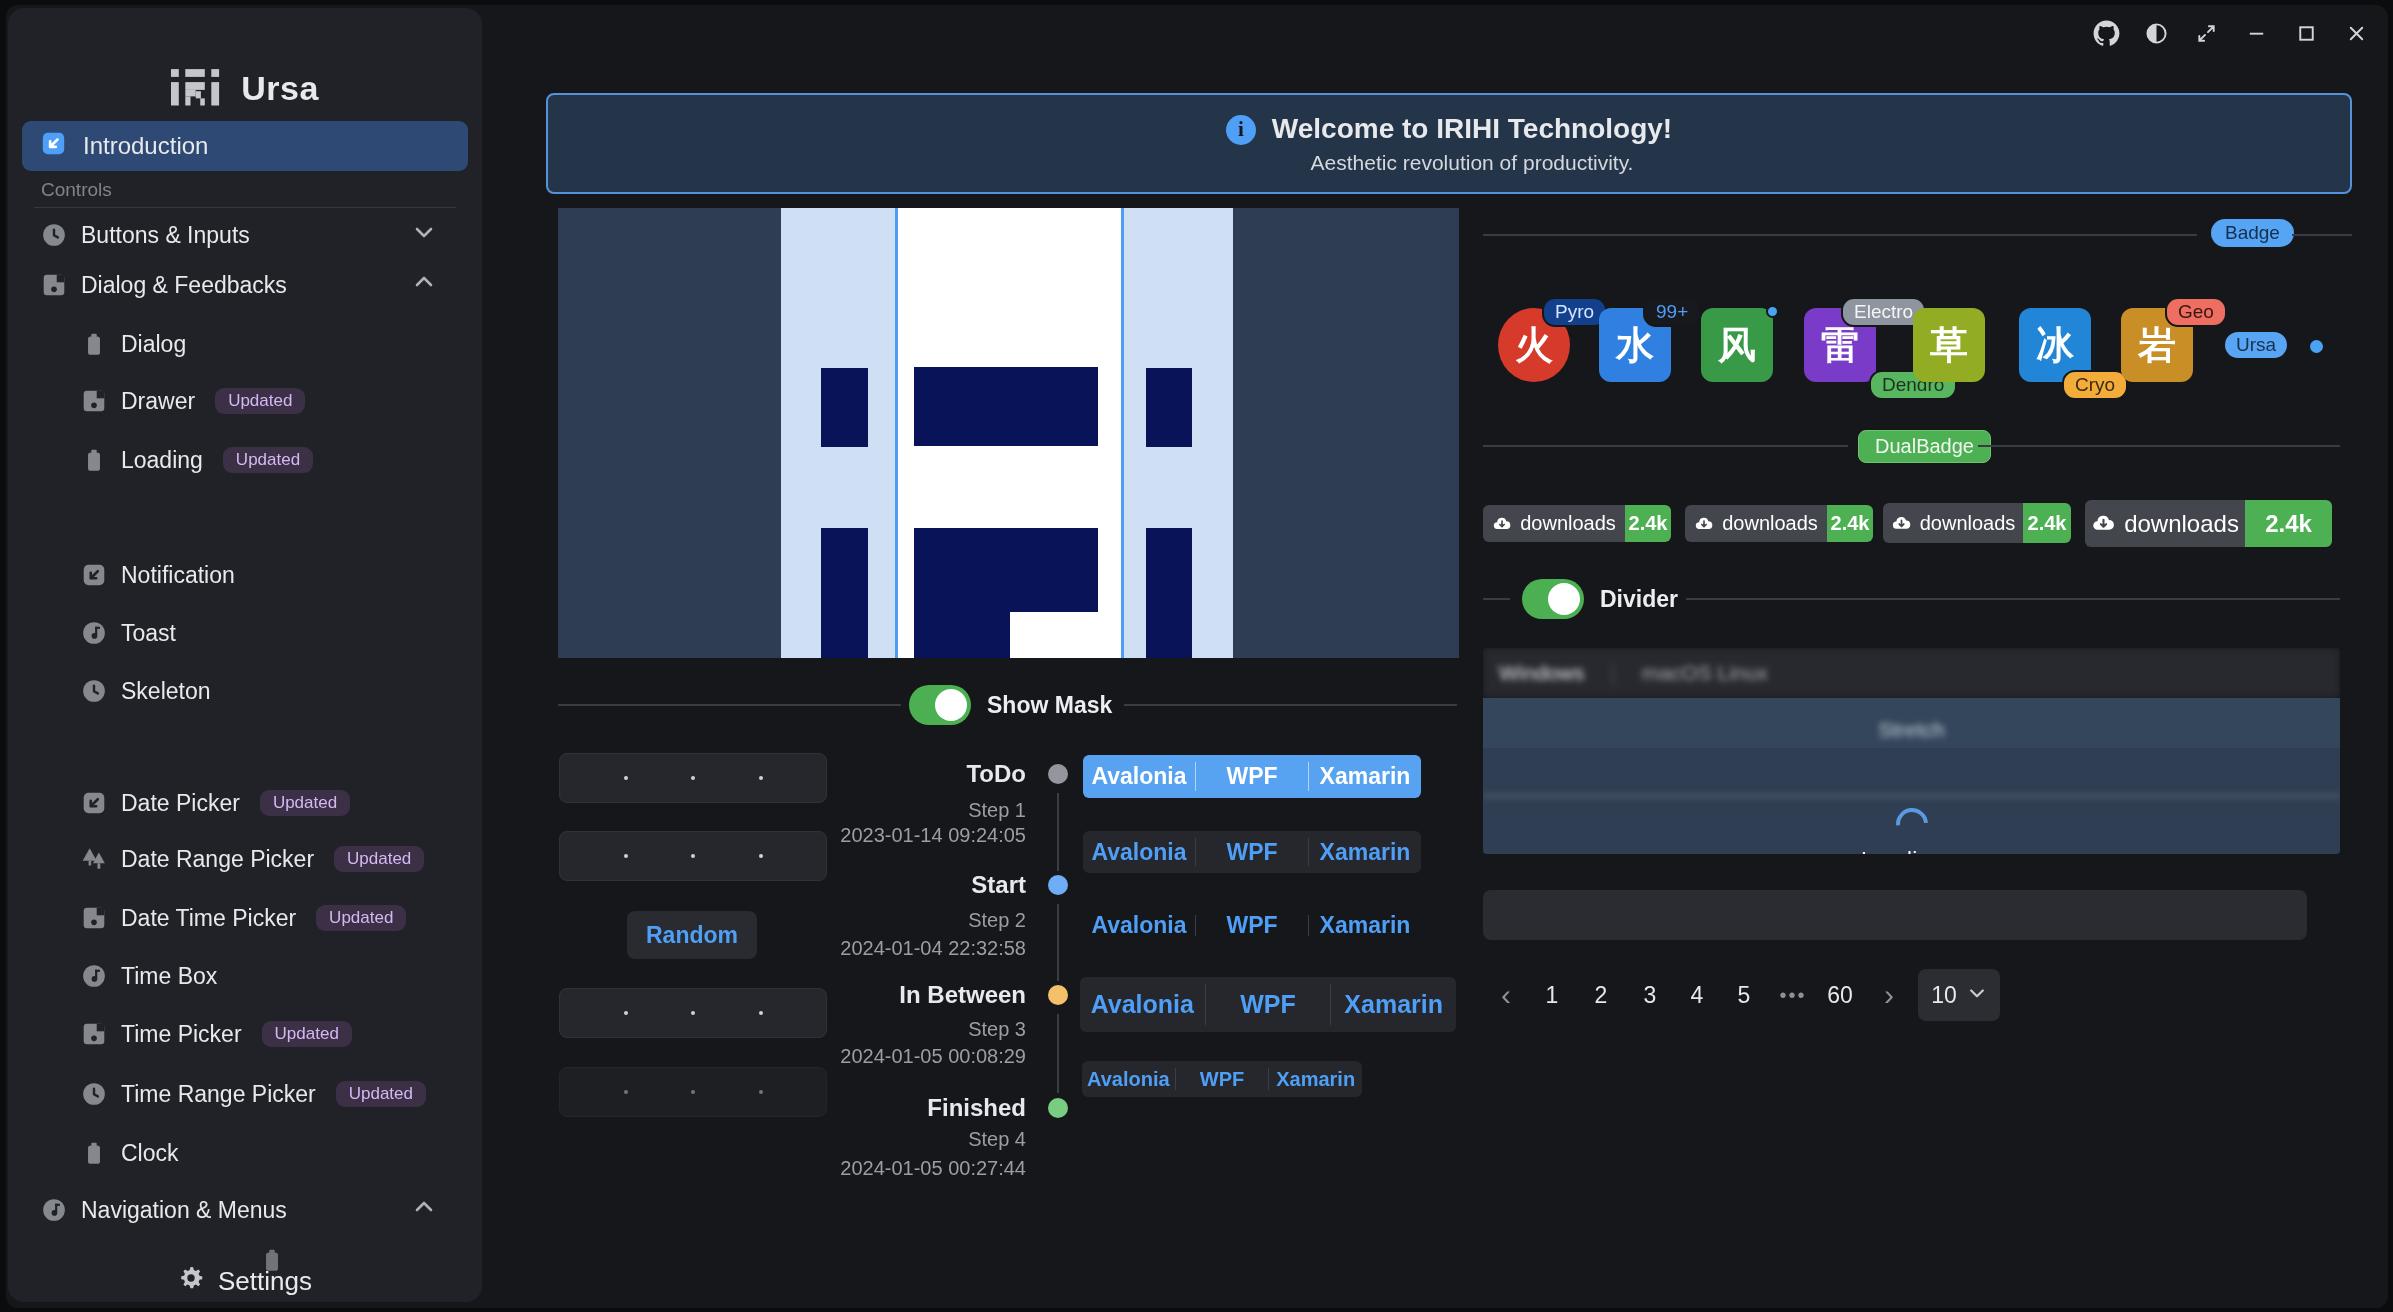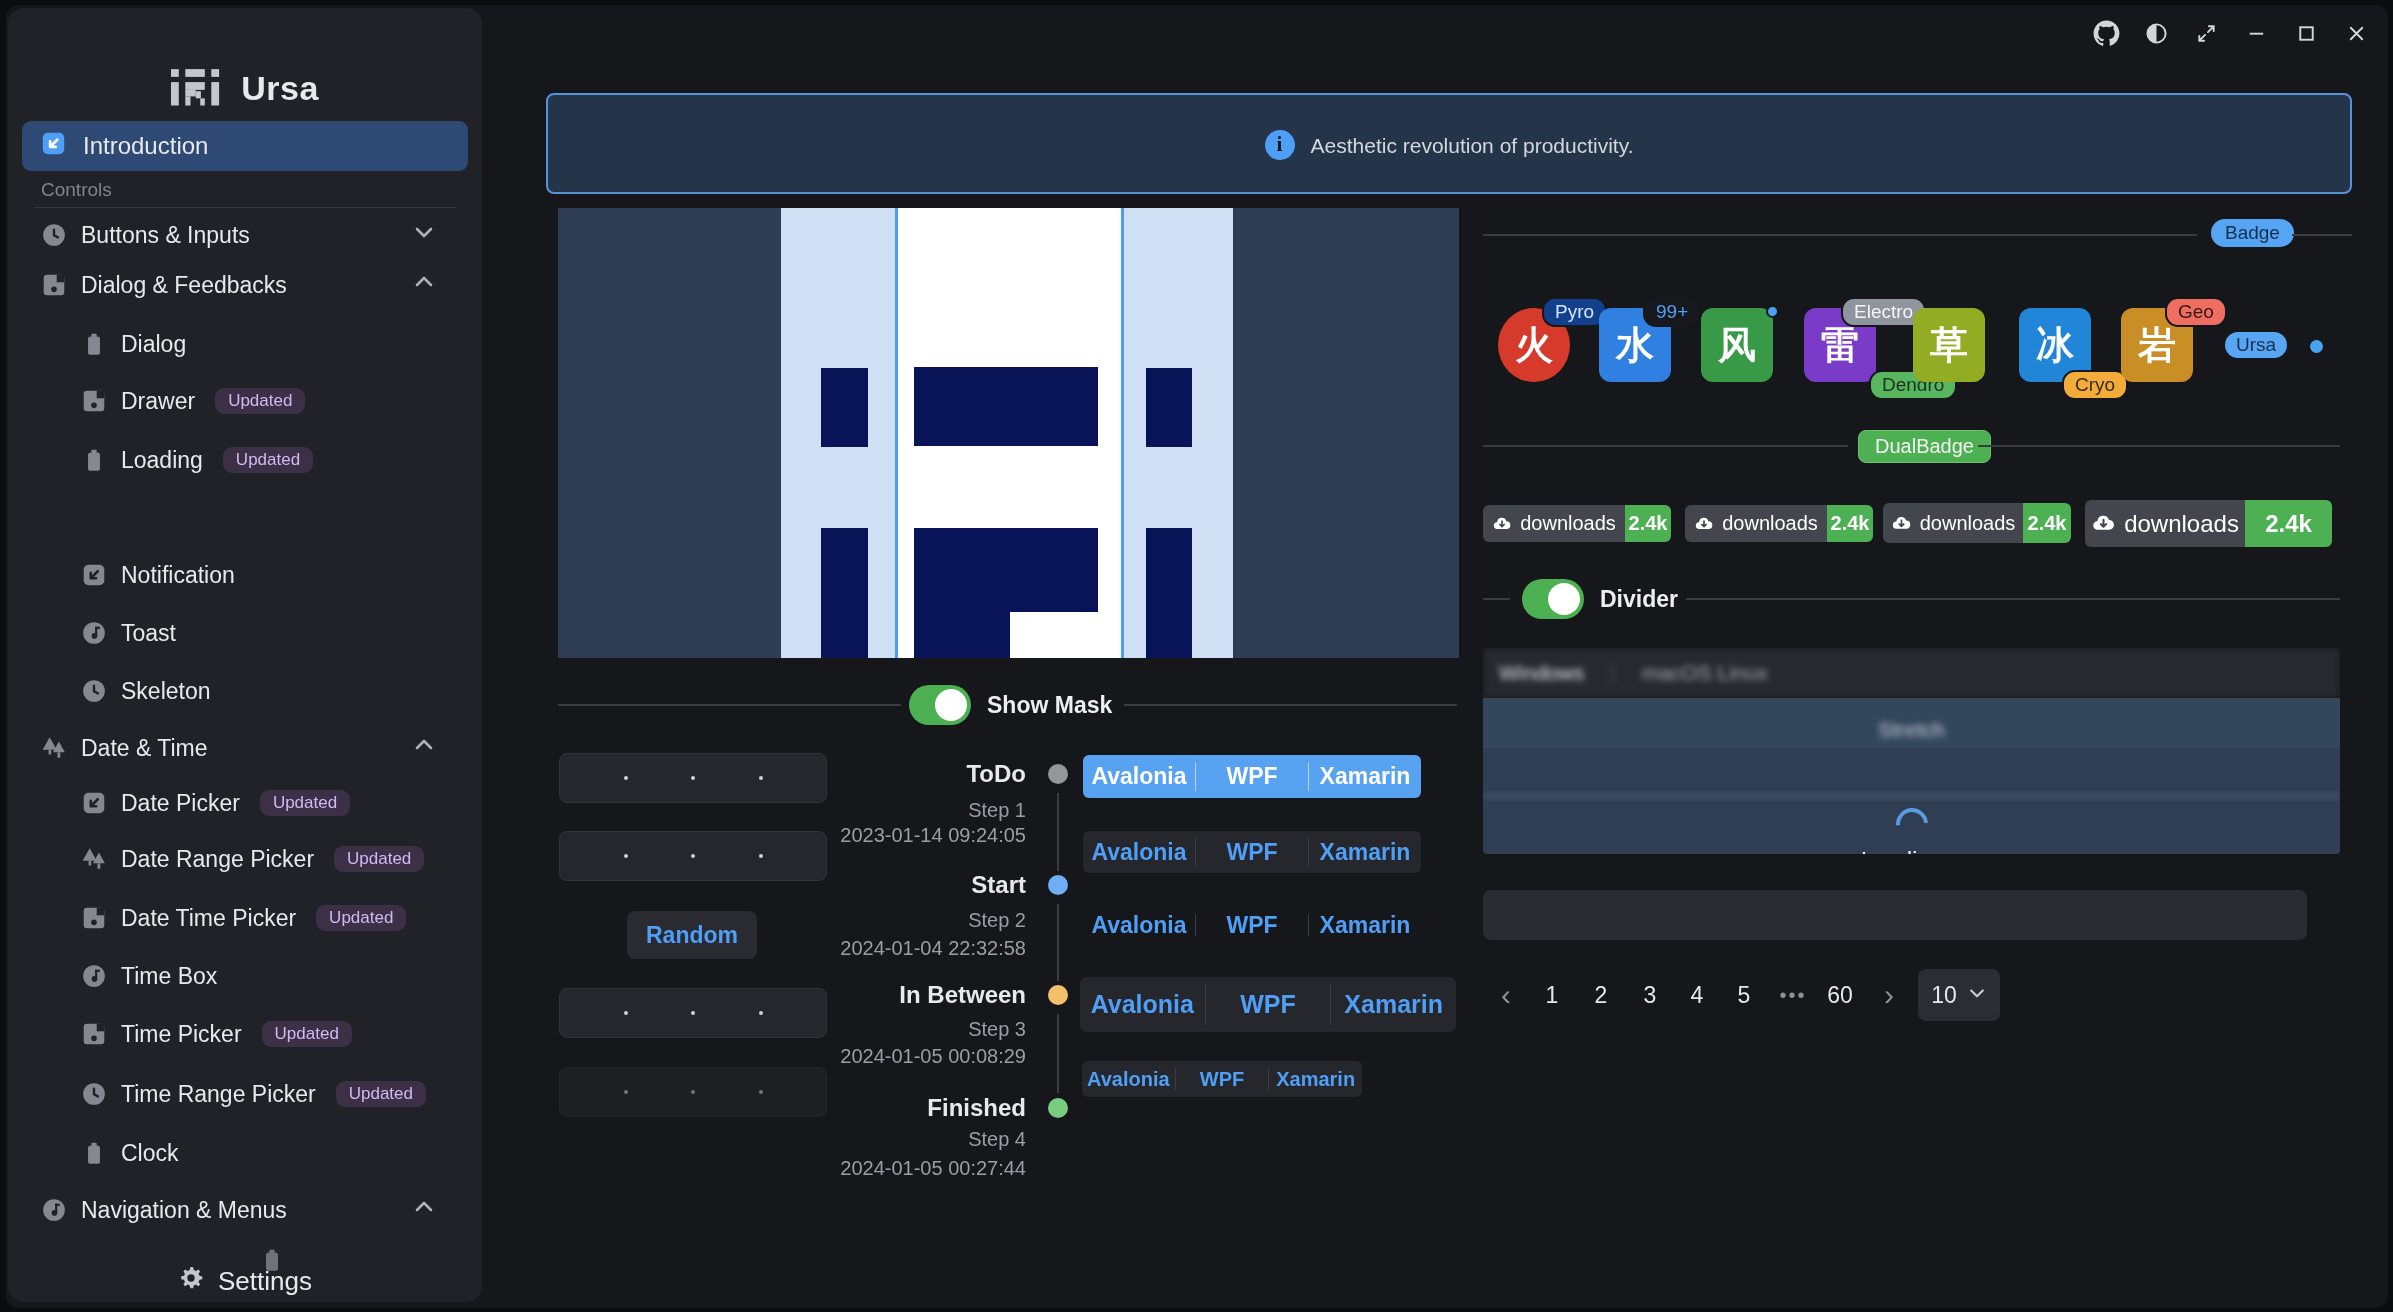--- a/index.html
+++ b/index.html
@@ -230,34 +230,20 @@
         </div>
         <div class="side-item" style="left: 73px; top: 460px; right: 20px;">
           <span class="ico">
             <svg width="26" height="26" viewBox="0 0 24 24" xmlns="http://www.w3.org/2000/svg">
               <circle cx="12" cy="12" r="10" fill="#85888e"></circle>
               <path d="M12 7v5.2l3.6 2" stroke="#212227" stroke-width="2.2" fill="none" stroke-linecap="round"></path>
             </svg>
           </span>
           <span>Skeleton</span>
         </div>
-        <div class="side-item" style="left: 33px; top: 517px; right: 20px;">
-          <span class="ico">
-            <svg width="26" height="26" viewBox="0 0 24 24" xmlns="http://www.w3.org/2000/svg">
-              <path d="M8 2 L1.5 13.5 h13 Z" fill="#85888e"></path>
-              <path d="M16.5 6 L11 16 h11 Z" fill="#85888e"></path>
-              <rect x="7" y="13.5" width="2.4" height="4.5" fill="#85888e"></rect>
-              <rect x="15.2" y="16" width="2.6" height="5" fill="#85888e"></rect>
-            </svg>
-          </span>
-          <span>Date &amp; Time</span>
-          <span class="chev"><svg width="24" height="24" viewBox="0 0 24 24" xmlns="http://www.w3.org/2000/svg">
-              <path d="M5 15 l7-7 7 7" stroke="#aeb1b6" stroke-width="2.6" fill="none" stroke-linecap="round" stroke-linejoin="round"></path>
-            </svg></span>
-        </div>
         <div class="side-item" style="left: 73px; top: 572px; right: 20px;">
           <span class="ico">
             <svg width="26" height="26" viewBox="0 0 24 24" xmlns="http://www.w3.org/2000/svg">
               <rect x="2.5" y="2.5" width="19" height="19" rx="4.5" fill="#85888e"></rect>
               <path d="M15.5 8.5 L9 15 M9 15 v-5 M9 15 h5" stroke="#212227" stroke-width="2.4" fill="none" stroke-linecap="round" stroke-linejoin="round"></path>
             </svg>
           </span>
           <span>Date Picker</span>
           <span class="upd-badge">Updated</span>
         </div>
@@ -356,20 +342,21 @@
             <circle cx="12" cy="12" r="3.4" fill="#212227"></circle>
           </svg></span>
       <span>Settings</span>
     </div>
   </div>
 
   <div class="banner">
     <div class="banner-row">
       <span class="info-ico">i</span>
       <div>
+        <div class="banner-title">Welcome to IRIHI Technology!</div>
         <div class="banner-sub">Aesthetic revolution of productivity.</div>
       </div>
     </div>
   </div>
 
   <div class="mask-img" id="maskImg">
       <div class="mi-col" style="left: 223px; width: 115px; background: rgb(207, 224, 245);"></div>
       <div class="mi-col" style="left: 338px; width: 226px; background: rgb(255, 255, 255);"></div>
       <div class="mi-col" style="left: 564px; width: 111px; background: rgb(207, 224, 245);"></div>
       <div style="position: absolute; left: 337px; top: 0px; width: 3px; height: 100%; background: rgb(79, 157, 242);"></div>

